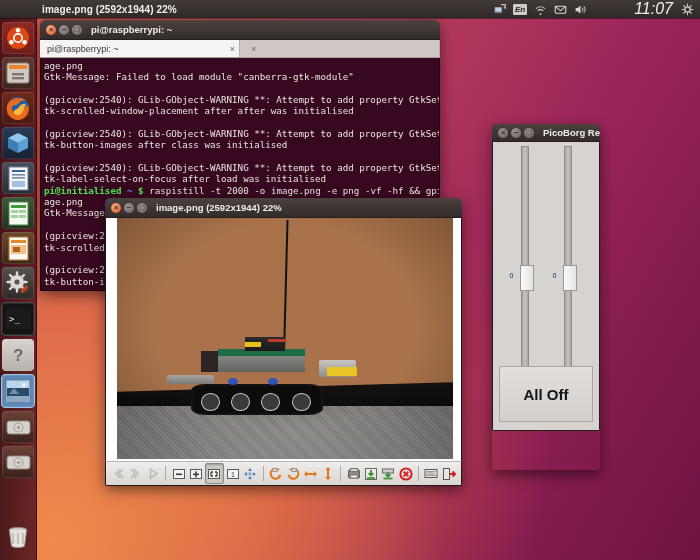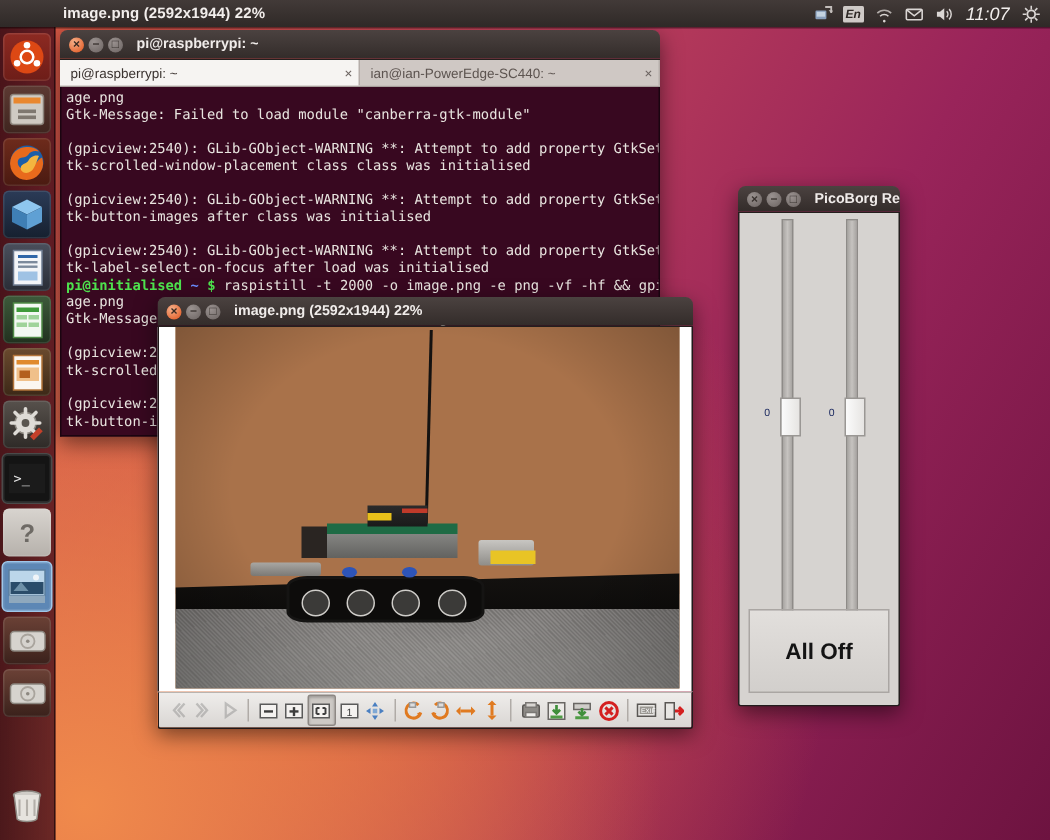--- a/index.html
+++ b/index.html
@@ -27,21 +27,21 @@
     display:flex;align-items:center;
     box-shadow:0 1px 0 rgba(0,0,0,.45);
     z-index:50;
   }
   .panel-title{
     margin-left:42px;font-weight:bold;font-size:10px;
     color:#f2eeec;white-space:nowrap;letter-spacing:.1px;
   }
   .tray{margin-left:auto;display:flex;align-items:center;gap:7px;padding-right:6px;font-style:italic;}
   .tray-ico{width:13px;height:13px;display:block;opacity:.92;}
-  .tray-clock{font-size:12px;color:#f2eeec;padding:0 1px;}
+  .tray-clock{font-size:16px;color:#f2eeec;padding:0 1px;margin-left:39px;}
   .kbd-ind{
     font-size:8px;background:#cfcac7;color:#2d2724;
     border-radius:1px;padding:0 2px;line-height:11px;height:11px;
     font-weight:bold;
   }
 
   
   .launcher{
     position:absolute;left:0;top:18px;width:36px;height:542px;
     background:linear-gradient(to right, rgba(54,10,20,.88), rgba(74,16,28,.80));
@@ -206,21 +206,21 @@
   .tbtn.pressed{
     background:#cdc9c5;border:1px solid #8d8884;box-shadow:inset 0 1px 2px rgba(0,0,0,.25);
   }
   .tsep{width:1px;height:15px;background:#b0aba7;margin:0 3px;}
   .tbtn.disabled{opacity:.38;}
 
   
   #picoborg{left:492px;top:124px;width:108px;height:346px;}
   #picoborg .tbar{height:17px;}
   .pb-body{
-    background:#d6d3d0;height:329px;
+    background:#d6d3d0;height:289px;
     border:1px solid #231c1d;border-top:none;border-radius:0 0 2px 2px;
     position:relative;box-sizing:border-box;
   }
   .pb-sliders{
     position:absolute;left:0;top:0;right:0;height:268px;
     display:flex;justify-content:space-around;align-items:stretch;padding:4px 10px 2px 10px;
     box-sizing:border-box;
   }
   .pb-slider{position:relative;width:26px;}
   .pb-trough{
@@ -423,30 +423,29 @@
       </div>
       <div class="ttitle">pi@raspberrypi: ~</div>
     </div>
 
     <div class="term-tabs">
       <div class="term-tab active">
         <span class="lbl">pi@raspberrypi: ~</span>
         <span class="x">×</span>
       </div>
       <div class="term-tab inactive">
-        <span class="lbl">ian@ian-PowerEdge-SC440: ~</span>
         <span class="x">×</span>
       </div>
     </div>
 
     <div class="term-body"><span>age.png</span>
 <span>Gtk-Message: Failed to load module "canberra-gtk-module"</span>
 <span></span>
 <span>(gpicview:2540): GLib-GObject-WARNING **: Attempt to add property GtkSettings::g</span>
-<span>tk-scrolled-window-placement class class was initialised</span>
+<span>tk-scrolled-window-placement after after was initialised</span>
 <span></span>
 <span>(gpicview:2540): GLib-GObject-WARNING **: Attempt to add property GtkSettings::g</span>
 <span>tk-button-images after class was initialised</span>
 <span></span>
 <span>(gpicview:2540): GLib-GObject-WARNING **: Attempt to add property GtkSettings::g</span>
 <span>tk-label-select-on-focus after load was initialised</span>
 <span class="t-green">pi@initialised</span> <span class="t-blue">~</span> <span class="t-green">$</span> <span>raspistill -t 2000 -o image.png -e png -vf -hf &amp;&amp; gpicview im</span>
 <span>age.png</span>
 <span>Gtk-Message: Failed to load module "canberra-gtk-module"</span>
 <span></span>

